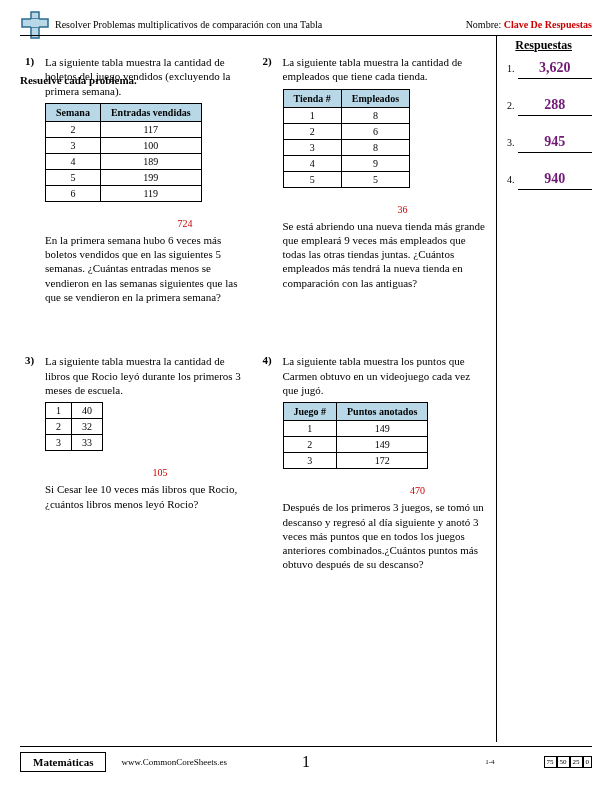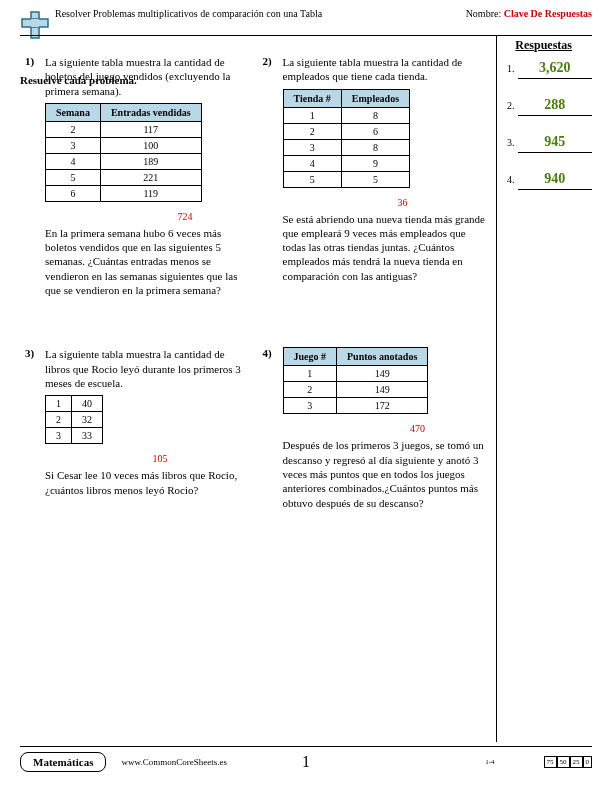--- a/index.html
+++ b/index.html
@@ -14,21 +14,21 @@
     .logo {
       position: absolute;
       top: 10px;
       left: 20px;
       width: 30px;
       height: 30px;
     }
     .logo svg { width: 100%; height: 100%; }
     .header-row {
       position: absolute;
-      top: 8px;
+      top: 19px;
       left: 55px;
       right: 20px;
       display: flex;
       justify-content: space-between;
       font-size: 10px;
     }
     .header-title { font-size: 10px; }
     .header-name { font-size: 10px; }
     .answer-key { color: #c00; font-weight: bold; }
     .hr-top {
@@ -71,42 +71,42 @@
       display: flex;
       align-items: baseline;
       margin-bottom: 18px;
       font-size: 10px;
     }
     .answer-line .num { margin-right: 3px; }
     .answer-line .val {
       flex: 1;
       border-bottom: 1.5px solid black;
       text-align: center;
-      color: #4d7c0f;
+      color: #701a75;
       font-weight: bold;
       font-size: 14px;
       padding-bottom: 2px;
     }
     .problems {
       position: absolute;
       top: 55px;
       left: 25px;
       width: 460px;
       display: grid;
       grid-template-columns: 1fr 1fr;
       column-gap: 15px;
       row-gap: 50px;
     }
     .problem { display: flex; }
     .problem .pnum { font-weight: bold; margin-right: 6px; min-width: 14px; }
     .problem .pbody { flex: 1; }
     .pintro { margin-bottom: 5px; line-height: 1.3; }
     .ptable {
       border-collapse: collapse;
-      margin-bottom: 9px;
+      margin-bottom: 16px;
     }
     .ptable th {
       background: #b8d8e8;
       border: 1px solid black;
       padding: 3px 10px;
       font-weight: bold;
       font-size: 10px;
     }
     .ptable td {
       border: 1px solid black;
@@ -127,21 +127,21 @@
       left: 20px;
       right: 20px;
       display: flex;
       align-items: center;
       justify-content: space-between;
       border-top: 1px solid black;
       padding-top: 5px;
     }
     .subject-box {
       border: 1.5px solid black;
-      border-radius: 8px;
+      border-radius: 0;
       padding: 3px 12px;
       font-weight: bold;
       font-size: 11px;
     }
     .website { font-size: 9px; }
     .pagenum { font-size: 16px; font-weight: normal; text-align: center; position: absolute; left: 50%; transform: translateX(-50%); }
     .grade-scale {
       font-size: 7px;
       display: flex;
       align-items: center;
@@ -215,21 +215,21 @@
             <tr>
               <td>3</td>
               <td>100</td>
             </tr>
             <tr>
               <td>4</td>
               <td>189</td>
             </tr>
             <tr>
               <td>5</td>
-              <td>221</td>
+              <td>199</td>
             </tr>
             <tr>
               <td>6</td>
               <td>119</td>
             </tr>
           </tbody>
         </table>
       <div class="sum" style="margin-left:120px;width:40px;">724</div>
       <div class="pquestion">En la primera semana hubo 6 veces más boletos vendidos que en las siguientes 5 semanas. ¿Cuántas entradas menos se vendieron en las semanas siguientes que las que se vendieron en la primera semana?</div>
     </div>
@@ -290,20 +290,21 @@
             </tr>
           </tbody>
         </table>
       <div class="sum" style="margin-left:95px;width:40px;">105</div>
       <div class="pquestion">Si Cesar lee 10 veces más libros que Rocio, ¿cuántos libros menos leyó Rocio?</div>
     </div>
     </div>
     <div class="problem">
       <div class="pnum">4)</div>
     <div class="pbody">
+      <div class="pintro">La siguiente tabla muestra los puntos que Carmen obtuvo en un videojuego cada vez que jugó.</div>
       <table class="ptable">
           <tbody>
             <tr>
               <th>Juego #</th>
               <th>Puntos anotados</th>
             </tr>
             <tr>
               <td>1</td>
               <td>149</td>
             </tr>

